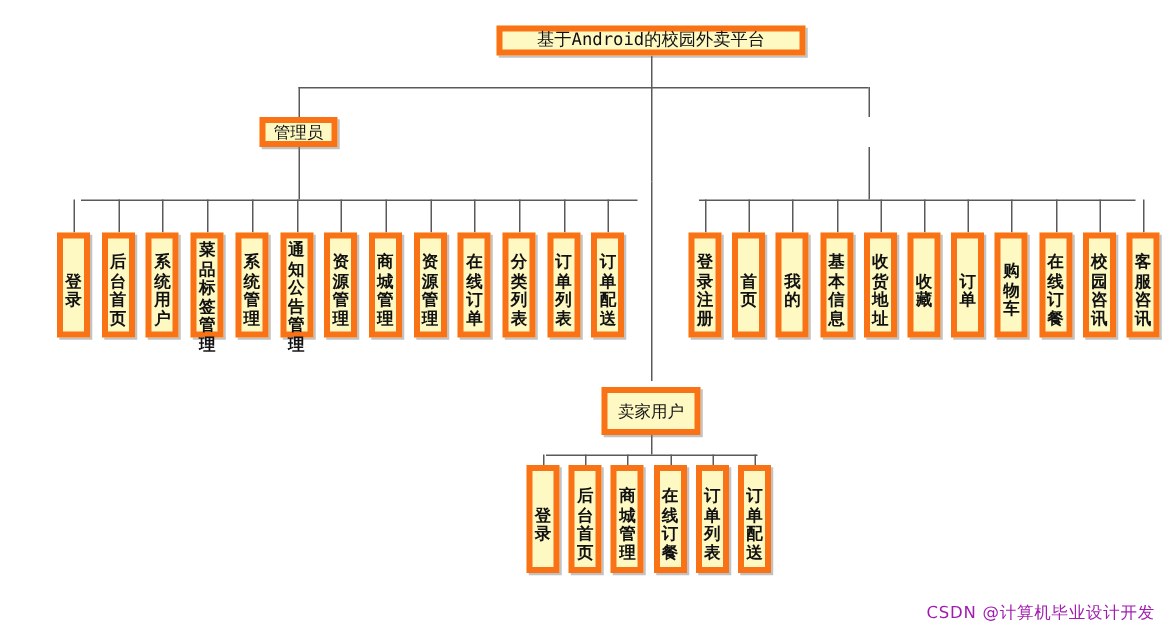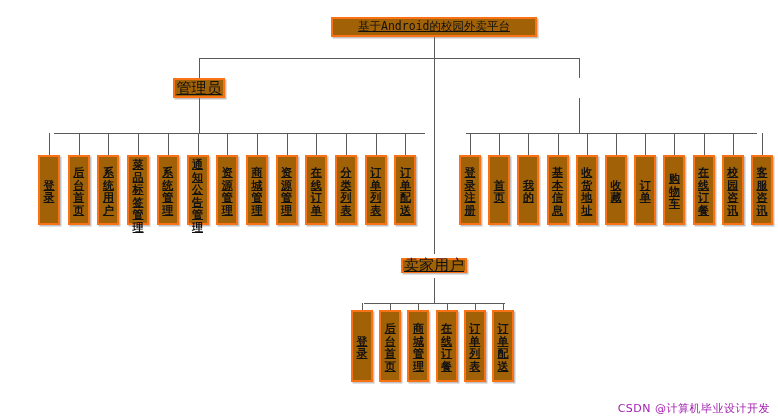--- a/index.html
+++ b/index.html
@@ -17,47 +17,46 @@
     width: 778px;
     height: 420px;
     background: #ffffff;
     overflow: hidden;
   }
 
   
   .node {
     position: absolute;
     box-sizing: border-box;
-    background: #a16207;
-    border: 2px solid #f97316;
+    background: #fef9c3;
+    border: 4px solid #f97316;
     box-shadow: 1.5px 1.5px 0 rgba(120,120,120,0.45);
     display: flex;
     align-items: center;
     justify-content: center;
     text-align: center;
     color: #111111;
     z-index: 3;
-    text-decoration: underline;
   }
 
   
   .node.horiz {
     font-family: "DejaVu Sans Mono", "Liberation Mono", monospace;
     font-size: 11px;
     letter-spacing: 0px;
     white-space: nowrap;
     line-height: 1;
     padding: 0 6px;
   }
   .node.root {
     font-size: 11.5px;
   }
   .node.role {
     font-family: "DejaVu Sans", "Liberation Sans", sans-serif;
-    font-size: 15px;
+    font-size: 11px;
     text-align: right;
   }
 
   
   .node.vert {
     flex-direction: column;
     justify-content: flex-start;
     align-items: center;
     padding-top: 3px;
     font-family: "DejaVu Sans", "Liberation Sans", sans-serif;
@@ -149,21 +148,21 @@
       <div class="ln v" style="left: 446.6px; top: 303px; height: 7px;"></div>
       <div class="ln v" style="left: 474.8px; top: 303px; height: 7px;"></div>
       <div class="ln v" style="left: 503px; top: 303px; height: 7px;"></div>
     </div>
 
   <div class="node horiz root" style="left:331px; top:17px; width:206px; height:20px;">基于Android的校园外卖平台</div>
 
   <div class="node horiz role" style="left:173px; top:78px; width:52px; height:20px;">管理员</div>
 
 
-  <div class="node horiz role" style="left:401px; top:258px; width:66px; height:15px;">卖家用户</div>
+  <div class="node horiz role" style="left:401px; top:258px; width:66px; height:32px;">卖家用户</div>
 
   <div id="leaves-admin">
       <div class="node vert" style="left: 38px; top: 155px; width: 22px; height: 70px; padding-top: 22.5px;">
         <span class="ch">登</span>
         <span class="ch">录</span>
       </div>
       <div class="node vert" style="left: 67.7px; top: 155px; width: 22px; height: 70px; padding-top: 10px;">
         <span class="ch">后</span>
         <span class="ch">台</span>
         <span class="ch">首</span>

